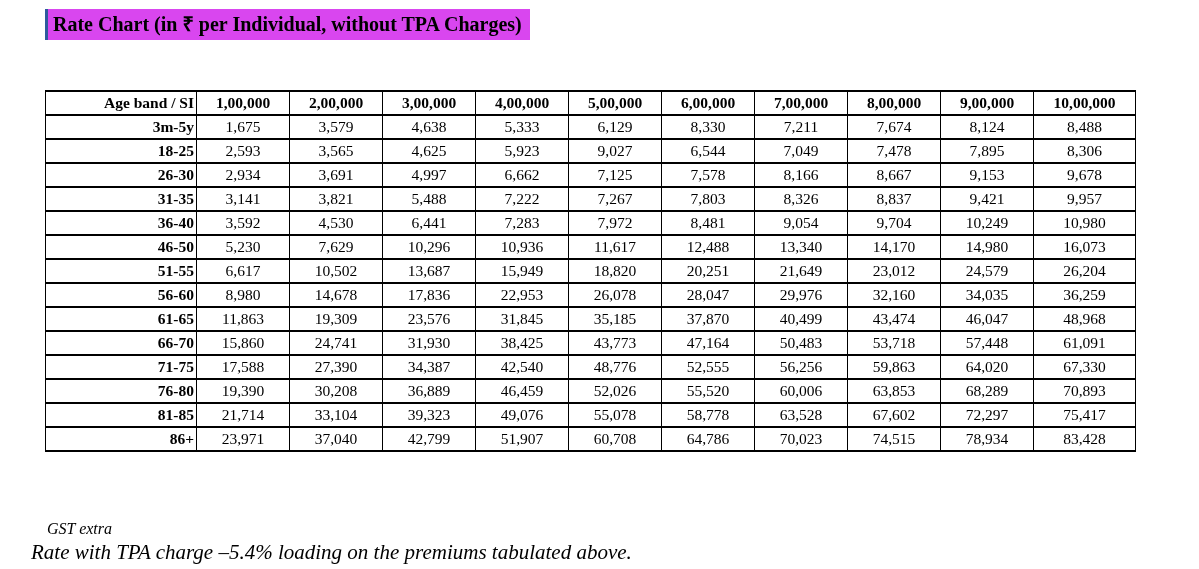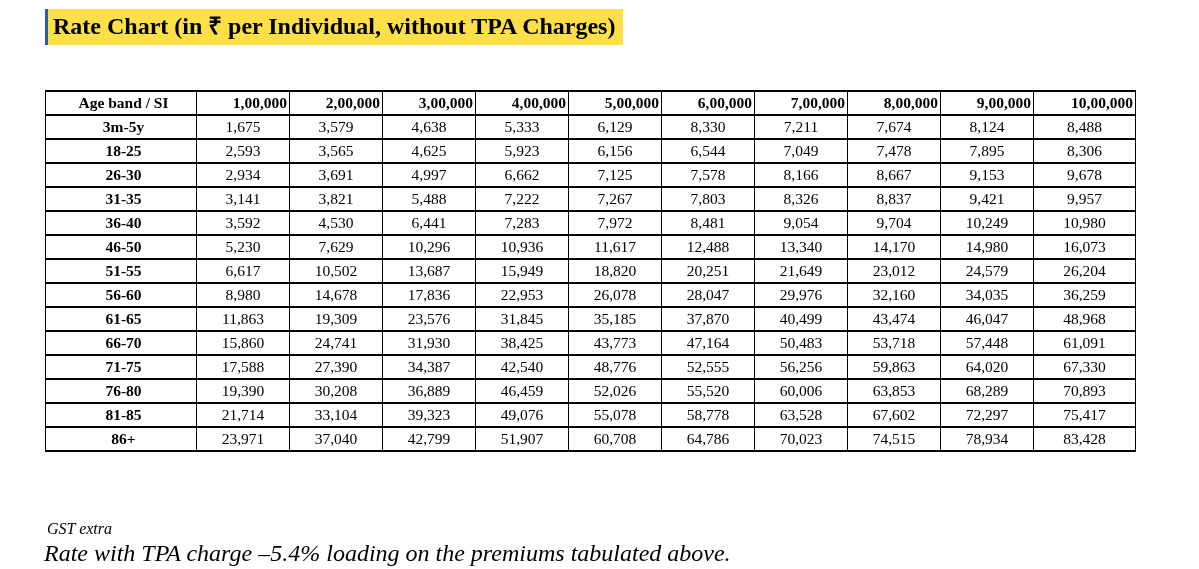--- a/index.html
+++ b/index.html
@@ -7,25 +7,25 @@
     width: 1199px; height: 569px;
     background: #ffffff;
     font-family: "Liberation Serif", serif;
     color: #000000;
     overflow: hidden;
     position: relative;
   }
   .doc-title {
     position: absolute;
     left: 45px; top: 9px;
-    background: #fde047;
+    background: #d946ef;
     border-left: 3px solid #2e5a9e;
     padding: 3px 8px 4px 5px;
     font-weight: bold;
-    font-size: 24px;
+    font-size: 20px;
     line-height: 1.2;
     white-space: nowrap;
   }
   table.rate-table {
     position: absolute;
     left: 45px; top: 90px;
     border-collapse: collapse;
     table-layout: fixed;
     font-size: 15.5px;
   }
@@ -37,37 +37,37 @@
     border-bottom: 2px solid #000;
     border-left: 1px solid #000;
     border-right: 1px solid #000;
     height: 24px;
     padding: 0 2px;
     text-align: center;
     vertical-align: middle;
     white-space: nowrap;
     overflow: hidden;
   }
-  .rate-table th { font-weight: bold; text-align: right; }
+  .rate-table th { font-weight: bold; }
   .rate-table th.age-col, .rate-table td.age-col {
-    text-align: center;
+    text-align: right;
     padding-left: 7px;
     font-weight: bold;
   }
   .note-gst {
     position: absolute;
     left: 47px; top: 520px;
     font-style: italic;
     font-size: 16px;
   }
   .note-tpa {
     position: absolute;
-    left: 44px; top: 540px;
+    left: 31px; top: 540px;
     font-style: italic;
-    font-size: 24px;
+    font-size: 21px;
   }
 </style>
 </head>
 <body>
 
 <div class="doc-title">Rate Chart (in ₹ per Individual, without TPA Charges)</div>
 
 <table class="rate-table">
   <colgroup>
       <col class="c-age">
@@ -112,21 +112,21 @@
         <td>7,674</td>
         <td>8,124</td>
         <td>8,488</td>
       </tr>
       <tr>
         <td class="age-col">18-25</td>
         <td>2,593</td>
         <td>3,565</td>
         <td>4,625</td>
         <td>5,923</td>
-        <td>6,156</td>
+        <td>9,027</td>
         <td>6,544</td>
         <td>7,049</td>
         <td>7,478</td>
         <td>7,895</td>
         <td>8,306</td>
       </tr>
       <tr>
         <td class="age-col">26-30</td>
         <td>2,934</td>
         <td>3,691</td>

